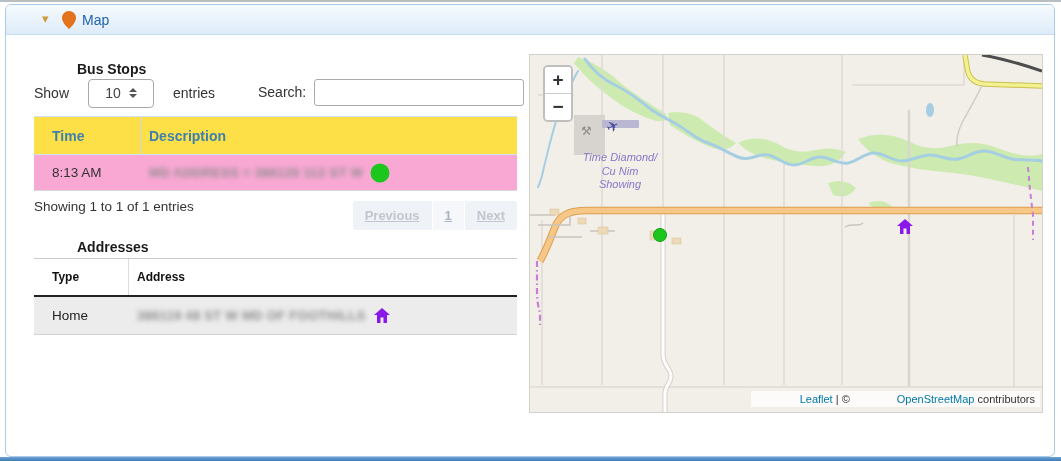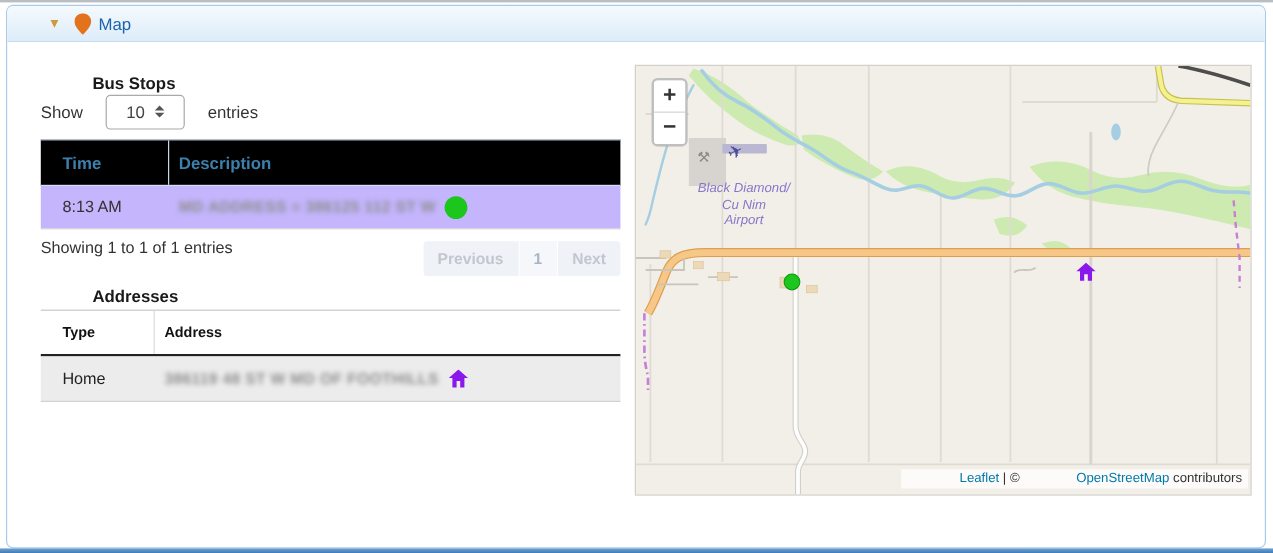--- a/index.html
+++ b/index.html
@@ -15,33 +15,33 @@
   .controls-row{position:absolute;left:28px;top:74px;height:28px;display:flex;align-items:center;font-size:14px;color:#333;}
   .fake-select{width:64px;height:27px;border:1px solid #a9a9a9;border-radius:4px;margin:0 19px;display:flex;align-items:center;justify-content:center;gap:8px;background:#fff;font-size:14px;color:#444;cursor:pointer;position:relative;}
   .sel-arrows{display:flex;flex-direction:column;gap:2px;}
   .sel-arrows i{display:block;width:0;height:0;border-left:4px solid transparent;border-right:4px solid transparent;}
   .sel-arrows i.up{border-bottom:4px solid #555;}
   .sel-arrows i.dn{border-top:4px solid #555;}
   .search-group{position:absolute;left:252px;top:72px;height:30px;display:flex;align-items:center;gap:8px;font-size:14px;color:#333;}
   .search-group input{width:196px;height:25px;border:1px solid #ababab;border-radius:3px;font-size:13px;padding:0 6px;outline:none;}
   .tbl{position:absolute;left:28px;width:483px;font-size:13.5px;}
   .t-head{display:flex;align-items:center;font-weight:bold;}
-  .t1 .t-head{height:37px;background:#000000;border-top:1px solid #cfe2f3;border-bottom:1px solid #cfe2f3;color:#3d80ad;font-size:14px;}
+  .t1 .t-head{height:37px;background:#fde047;border-top:1px solid #cfe2f3;border-bottom:1px solid #cfe2f3;color:#3d80ad;font-size:14px;}
   .t1 .c1{width:107px;padding-left:18px;box-sizing:border-box;align-self:stretch;display:flex;align-items:center;}
   .t1 .t-head .c1{border-right:1px solid #c3d9ec;}
-  .t1 .t-row{display:flex;align-items:center;height:35px;background:#c4b5fd;border-bottom:1px solid #d9d9d9;color:#333;}
+  .t1 .t-row{display:flex;align-items:center;height:35px;background:#f9a8d4;border-bottom:1px solid #d9d9d9;color:#333;}
   .t2 .t-head{height:36px;background:#fff;border-top:1px solid #c9c9c9;border-bottom:2px solid #222;color:#111;font-size:12px;}
   .t2 .c1{width:95px;padding-left:18px;box-sizing:border-box;align-self:stretch;display:flex;align-items:center;}
   .t2 .t-head .c1{border-right:1px solid #ddd;}
   .t2 .t-row{display:flex;align-items:center;height:37px;background:#ececec;border-bottom:1px solid #d2d2d2;color:#222;}
   .c2{flex:1;padding-left:8px;display:flex;align-items:center;gap:7px;}
   .blurred{filter:blur(2.4px);color:#8d8d8d;font-weight:600;font-size:13px;letter-spacing:.3px;white-space:nowrap;}
   .info-text{position:absolute;left:28px;top:194px;font-size:13.5px;color:#333;}
   .paginate{position:absolute;left:28px;top:196px;width:483px;display:flex;justify-content:flex-end;font-size:13px;font-weight:bold;}
-  .pg{padding:7px 12px;background:#eff2f7;color:#c2c7cf;border-right:1px solid #fff;cursor:default;}
+  .pg{padding:7px 12px;background:#eff2f7;color:#c2c7cf;border-right:1px solid #fff;cursor:default;text-decoration:underline;}
   .pg.cur{background:#f5f7fa;color:#a8b4c6;}
   .pg:last-child{border-right:none;border-radius:0 3px 3px 0;}
   .pg:first-child{border-radius:3px 0 0 3px;}
   .map{position:absolute;left:523px;top:49px;width:512px;height:357px;background:#f2efe9;border:1px solid #d2d2cd;box-sizing:content-box;overflow:hidden;cursor:grab;}
   .map svg{position:absolute;left:0;top:0;}
   .zoom-ctl{position:absolute;left:13px;top:10px;width:26px;border:2px solid rgba(0,0,0,.25);border-radius:5px;background:#fff;overflow:hidden;z-index:5;}
   .zoom-btn{width:26px;height:26px;line-height:25px;text-align:center;font-size:19px;font-weight:bold;color:#333;cursor:pointer;background:#fff;}
   .zoom-btn.first{border-bottom:1px solid #ccc;}
   .airport-label{position:absolute;left:44px;top:96px;width:92px;text-align:center;font-style:italic;font-size:11px;line-height:13.5px;color:#8677c8;z-index:2;}
   .attrib{position:absolute;right:2px;bottom:5px;background:rgba(255,255,255,.75);font-size:11px;color:#333;padding:2px 5px;z-index:5;white-space:pre;}
@@ -69,20 +69,24 @@
       <div class="fake-select">
         <span>10</span>
         <span class="sel-arrows">
             <i class="up"></i>
             <i class="dn"></i>
           </span>
       </div>
       <span>entries</span>
     </div>
 
+    <div class="search-group">
+      <span>Search:</span>
+      <input type="text" value="" style="">
+    </div>
 
     <div class="tbl t1" style="top:111px;">
       <div class="t-head">
         <div class="c1">Time</div>
         <div class="c2">Description</div>
       </div>
       <div class="t-row">
         <div class="c1">8:13 AM</div>
         <div class="c2">
           <span class="blurred">MD ADDRESS = 386125 112 ST W</span>
@@ -197,23 +201,23 @@
         <circle cx="130" cy="180" r="6.5" stroke="#12a012" stroke-width="1" fill="#1cc61c"></circle>
         <path d="M1 7 L9 0 L17 7 L14 7 L14 15 L10.5 15 L10.5 9.5 L7.5 9.5 L7.5 15 L4 15 L4 7 Z" transform="translate(366 164)" fill="#8a18ea"></path>
       </svg>
 
       <div class="zoom-ctl">
         <div class="zoom-btn first">+</div>
         <div class="zoom-btn">−</div>
       </div>
 
       <div class="airport-label">
-        <div>Black Diamond/</div>
+        <div>Time Diamond/</div>
         <div>Cu Nim</div>
-        <div>Airport</div>
+        <div>Showing</div>
       </div>
 
       <div class="attrib"><a>Leaflet</a><span> | © </span><a>OpenStreetMap</a><span> contributors</span></div>
     </div>
   </div>
 
   <div class="bottom-bar"></div>
 </div>
 
 </body></html>

